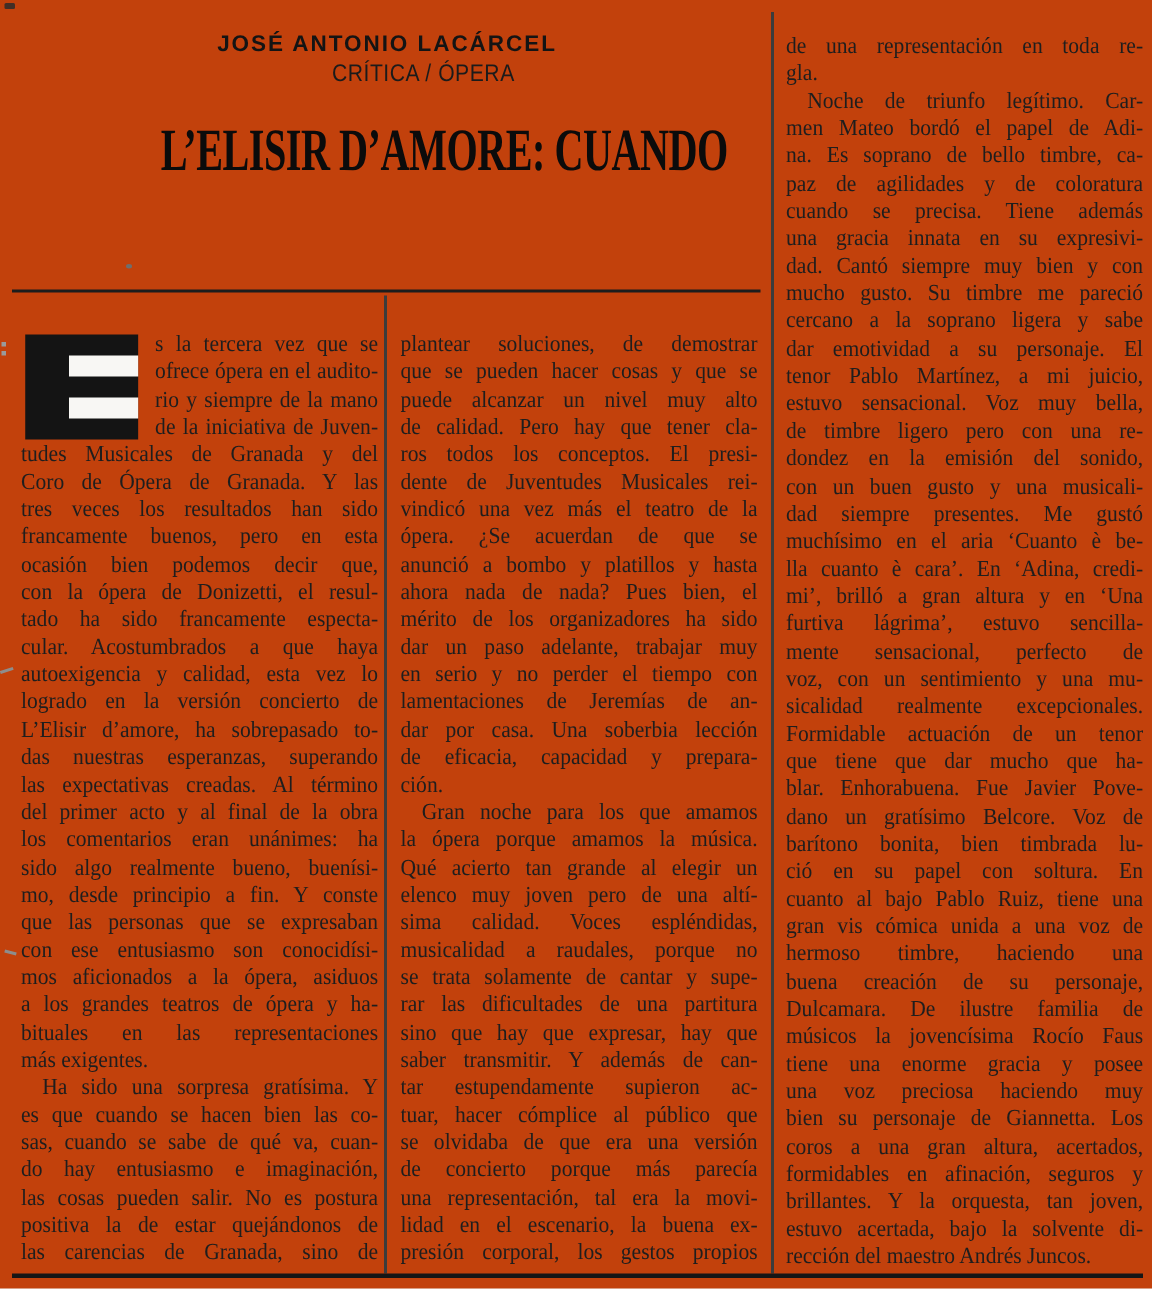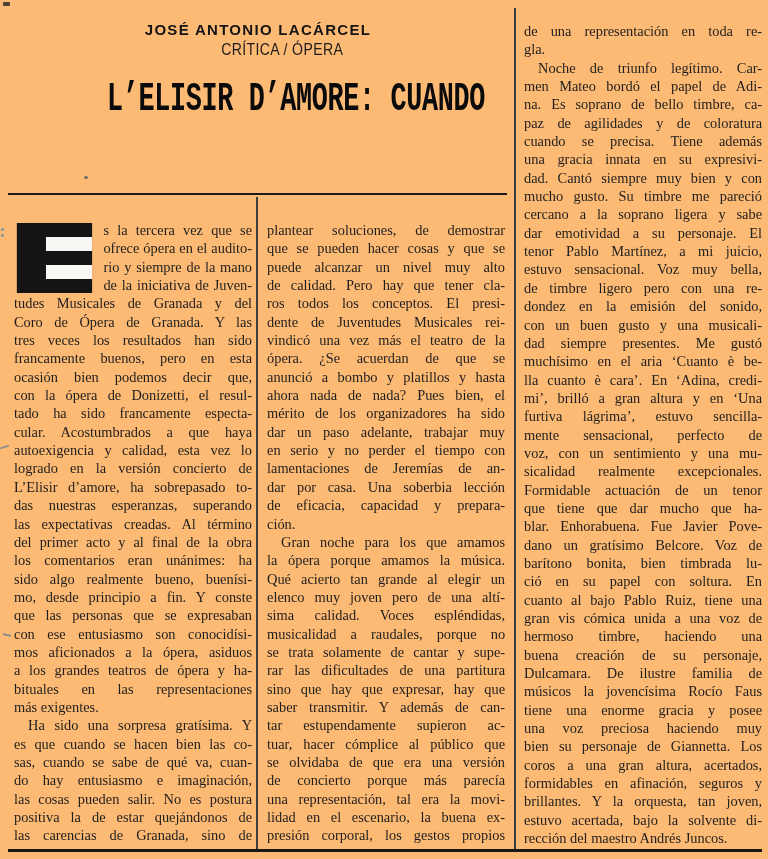--- a/index.html
+++ b/index.html
@@ -1,21 +1,21 @@
 <!DOCTYPE html>
 <html><head>
 <meta charset="utf-8">
 <title>L'ELISIR D'AMORE: CUANDO LAS COSAS SE HACEN BIEN...</title>
 <style>
   html,body{margin:0;padding:0;background:#e9e7e2;}
   .page{
     position:relative;
     width:768px;height:859px;
     margin:0 auto;
-    background:#fdba74;
+    background:#c2410c;
     font-family:"Liberation Serif", serif;
     color:#1e1e1e;
     overflow:hidden;
   }
   
   .left-head{
     position:absolute;left:0;top:0;width:516px;
     text-align:center;
   }
   .byline{
@@ -31,21 +31,21 @@
     font-family:"Liberation Sans", sans-serif;
     font-size:16px;
     letter-spacing:.4px;
     color:#1b1b1b;
     margin-left:48px;
   }
   .section-label .squeeze{display:inline-block;transform:scaleX(.88);transform-origin:center;}
   .headline{
     position:absolute;left:0;top:80px;width:592px;
     text-align:center;
-    font-family:Liberation Mono, monospace;
+    font-family:Liberation Serif, serif;
     font-weight:bold;
     font-size:40px;line-height:40px;
     color:#0b0b0b;
     letter-spacing:-.5px;
   }
   .headline .hl-line{display:block;}
   .headline .hl-scale{display:inline-block;transform:scaleX(.67);transform-origin:center;white-space:nowrap;}
   
   .rule{position:absolute;background:#1d1d1d;}
   .rule-headline{left:8px;top:193px;width:499px;height:2px;}

